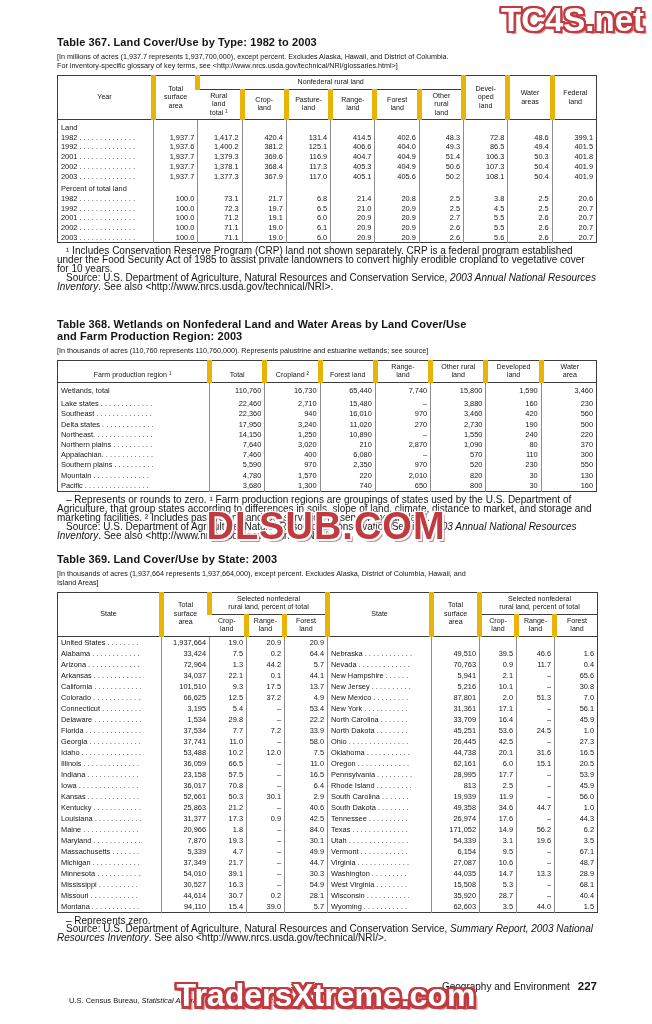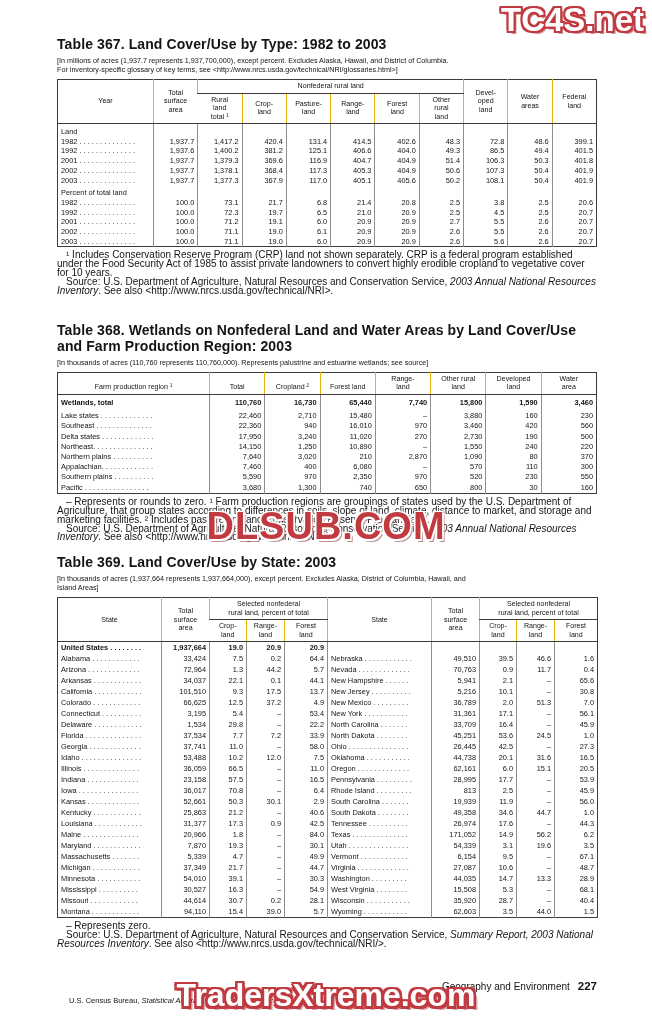--- a/index.html
+++ b/index.html
@@ -2,41 +2,41 @@
 <html style="--wm-red: #c03a40;"><head>
 <meta charset="utf-8">
 <style>
   html,body { margin:0; padding:0; background:#ffffff; }
   .page {
     position:relative; width:652px; height:1024px; background:#fff;
     overflow:hidden; font-family:"Liberation Sans","DejaVu Sans",sans-serif; color:#141414;
   }
   .content { position:absolute; left:57px; top:36px; width:540px; }
 
-  .ttl { font-size:14px; font-weight:bold; margin:0 0 4px 0; white-space:pre-line; letter-spacing:0.1px; }
+  .ttl { font-size:11px; font-weight:bold; margin:0 0 4px 0; white-space:pre-line; letter-spacing:0.1px; }
   .note { font-size:7.2px; line-height:9px; margin:0 0 5px 0; white-space:pre-line; }
   .fn { font-size:10px; line-height:8.9px; margin:0; text-indent:9px; }
   .fn-first { margin-top:3px; }
   .it { font-style:italic; }
 
   table { border-collapse:collapse; table-layout:fixed; width:540px; }
   table { border:1px solid #3c3c3c; }
   th {
     font-weight:normal; font-size:7.1px; line-height:8.5px; text-align:center;
     vertical-align:middle; white-space:pre-line; padding:2px 1px;
-    border-left:1px solid #eab308; border-bottom:1px solid #3c3c3c;
+    border-left:5px solid #eab308; border-bottom:1px solid #3c3c3c;
   }
   td {
     font-size:7.4px; padding:0 3px; border-left:1px solid #8d8d8d; vertical-align:bottom;
   }
   th:first-child, td:first-child { border-left:0; }
   td.num { text-align:right; }
   td.lbl { text-align:left; white-space:pre; overflow:hidden; }
   td.group { padding-top:3px; }
-  tr.bold td { font-weight:bold; }
+  tr.bold td { font-weight:normal; }
 
   #t367 td { line-height:9.7px; }
   #t368 td { line-height:10.2px; }
   #t368 th { vertical-align:bottom; }
   #t368 tr.bold td { padding-top:3px; padding-bottom:3px; }
   #t369 td { line-height:11px; }
 
   #sec368 { margin-top:26px; }
   #sec369 { margin-top:12px; }
   .tbl-gap { margin-bottom:4px; }
@@ -382,20 +382,30 @@
             </tr>
             <tr>
               <td class="lbl">Southern plains . . . . . . . . . .</td>
               <td class="num">5,590</td>
               <td class="num">970</td>
               <td class="num">2,350</td>
               <td class="num">970</td>
               <td class="num">520</td>
               <td class="num">230</td>
               <td class="num">550</td>
+            </tr>
+            <tr>
+              <td class="lbl">Mountain . . . . . . . . . . . . . .</td>
+              <td class="num">4,780</td>
+              <td class="num">1,570</td>
+              <td class="num">220</td>
+              <td class="num">2,010</td>
+              <td class="num">820</td>
+              <td class="num">30</td>
+              <td class="num">130</td>
             </tr>
             <tr>
               <td class="lbl">Pacific . . . . . . . . . . . . . . . .</td>
               <td class="num">3,680</td>
               <td class="num">1,300</td>
               <td class="num">740</td>
               <td class="num">650</td>
               <td class="num">800</td>
               <td class="num">30</td>
               <td class="num">160</td>
@@ -514,21 +524,21 @@
               <td class="num">–</td>
               <td class="num">30.8</td>
             </tr>
             <tr>
               <td class="lbl">Colorado . . . . . . . . . . . .</td>
               <td class="num">66,625</td>
               <td class="num">12.5</td>
               <td class="num">37.2</td>
               <td class="num">4.9</td>
               <td class="lbl">New Mexico . . . . . . . . .</td>
-              <td class="num">36,789</td>
+              <td class="num">87,801</td>
               <td class="num">2.0</td>
               <td class="num">51.3</td>
               <td class="num">7.0</td>
             </tr>
             <tr>
               <td class="lbl">Connecticut . . . . . . . . . .</td>
               <td class="num">3,195</td>
               <td class="num">5.4</td>
               <td class="num">–</td>
               <td class="num">53.4</td>

